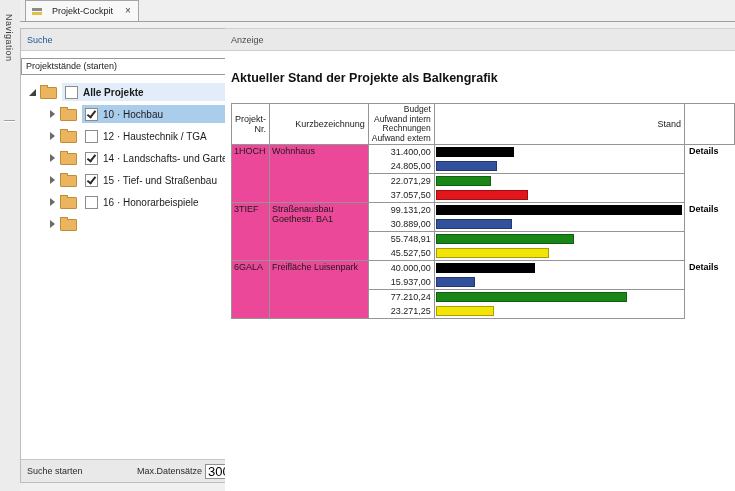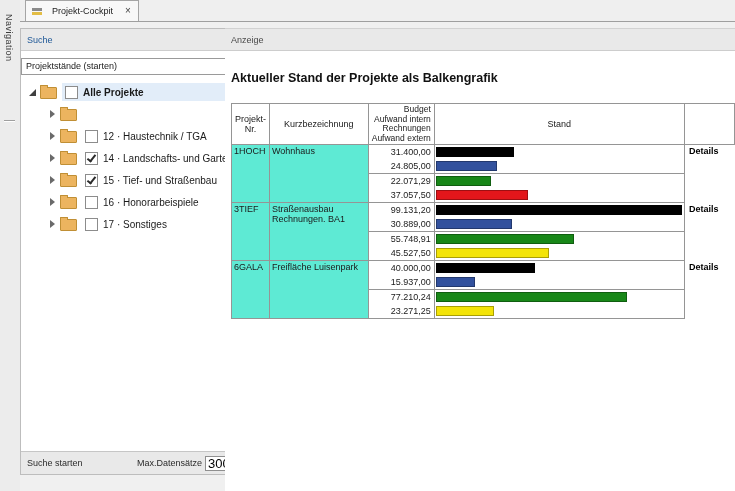--- a/index.html
+++ b/index.html
@@ -20,21 +20,21 @@
   .tab-icon{width:10px;height:9px;display:flex;flex-direction:column;justify-content:center;gap:1px;}
   .tab-icon .b1{height:3px;width:10px;background:#8a8a8a;}
   .tab-icon .b2{height:3px;width:10px;background:#e3bd45;}
   .tab-close{font-size:10px;color:#444;margin-left:2px;line-height:1;}
 
   
   .panel-header{height:22px;background:#e9e9e9;border-bottom:1px solid #cdcdcd;
     display:flex;align-items:center;padding:0 6px;font-size:9px;box-sizing:border-box;}
 
   
-  .sidebar{position:absolute;left:20px;top:28px;width:226px;bottom:16px;background:#ffffff;
+  .sidebar{position:absolute;left:20px;top:28px;width:226px;bottom:8px;background:#ffffff;
     border:1px solid #bdbdbd;box-sizing:border-box;}
   .sidebar .panel-header span{color:#1d5796;}
   .combo{margin-top:7px;height:17px;border:1px solid #9a9a9a;background:#fff;display:flex;
     box-sizing:border-box;margin-left:0;margin-right:0;}
   .combo-text{flex:1;font-size:9px;padding:2px 0 0 4px;color:#222;white-space:nowrap;overflow:hidden;}
   .combo-btn{width:16px;border-left:1px solid #c3c3c3;background:#f1f1f1;display:flex;
     align-items:center;justify-content:center;}
   .chev{width:5px;height:5px;border-right:1px solid #555;border-bottom:1px solid #555;
     transform:rotate(45deg);margin-top:-3px;}
 
@@ -74,25 +74,25 @@
     border-top:1px solid #d2d2d2;box-sizing:border-box;}
   .main .panel-header span{color:#4a4a4a;}
   .content{padding:20px 0 0 6px;}
   .title{font-size:12.5px;font-weight:bold;color:#111;margin:0;}
 
   
   .table-wrap{margin-top:18px;position:relative;}
   .ptable{border-collapse:collapse;table-layout:fixed;font-size:9px;color:#1a1a1a;}
   .ptable th{border:1px solid #959595;font-weight:normal;padding:1px 3px;height:40px;
     box-sizing:border-box;background:#fff;}
-  .th-projekt,.th-name,.th-stand{text-align:center;vertical-align:middle;}
+  .th-projekt,.th-name,.th-stand{text-align:right;vertical-align:middle;}
   .th-values{text-align:right;vertical-align:middle;padding-right:2px;}
   .th-values div{font-size:8.5px;line-height:9.5px;white-space:nowrap;}
   .pcell{border-left:1px solid #959595;border-right:1px solid #959595;border-bottom:1px solid #959595;
-    vertical-align:top;padding:1px 2px;font-size:9px;background:#5eead4;}
+    vertical-align:top;padding:1px 2px;font-size:9px;background:#ec4899;}
   .val{text-align:right;padding:0 3px 0 0;height:14px;line-height:14px;
     border-right:1px solid #959595;box-sizing:border-box;white-space:nowrap;}
   .barcell{padding:1px 0 1px 1px;border-right:1px solid #959595;height:14px;
     box-sizing:border-box;vertical-align:middle;}
   .sep{border-top:1px solid #959595;}
   .bot{border-bottom:1px solid #959595;}
   .bar{height:10px;border:1px solid rgba(0,0,0,0.3);box-sizing:border-box;}
   .details-cell{vertical-align:top;padding:1px 16px 0 4px;border:none;}
   .details-link{font-weight:bold;font-size:9px;color:#000;white-space:nowrap;}
 </style>
@@ -136,20 +136,24 @@
           <span class="sel">
             <span class="checkbox"></span>
             <span class="tlabel">Alle Projekte</span>
           </span>
         </div>
         <div class="trow child selected">
           <span class="exp">
             <i class="tri-right"></i>
           </span>
           <span class="folder"></span>
+          <span class="sel">
+            <span class="checkbox checked"></span>
+            <span class="tlabel">10 · Hochbau</span>
+          </span>
         </div>
         <div class="trow child">
           <span class="exp">
             <i class="tri-right"></i>
           </span>
           <span class="folder"></span>
           <span class="sel">
             <span class="checkbox"></span>
             <span class="tlabel">12 · Haustechnik / TGA</span>
           </span>
@@ -182,24 +186,20 @@
           <span class="sel">
             <span class="checkbox"></span>
             <span class="tlabel">16 · Honorarbeispiele</span>
           </span>
         </div>
         <div class="trow child">
           <span class="exp">
             <i class="tri-right"></i>
           </span>
           <span class="folder"></span>
-          <span class="sel">
-            <span class="checkbox"></span>
-            <span class="tlabel">17 · Sonstiges</span>
-          </span>
         </div>
       </div>
     <div class="sidebar-footer">
       <span class="start">Suche starten</span>
       <span class="foot-spacer"></span>
       <span class="maxlbl">Max.Datensätze</span>
       <input class="maxinput" value="3000" style="">
     </div>
   </div>
 
@@ -255,21 +255,21 @@
                 </td>
               </tr>
               <tr>
                 <td class="val">37.057,50</td>
                 <td class="barcell">
                   <div class="bar" style="width: 37.0575%; background: rgb(227, 22, 27);"></div>
                 </td>
               </tr>
               <tr>
                 <td class="pcell" rowspan="4">3TIEF</td>
-                <td class="pcell" rowspan="4">Straßenausbau Rechnungen. BA1</td>
+                <td class="pcell" rowspan="4">Straßenausbau Goethestr. BA1</td>
                 <td class="val sep">99.131,20</td>
                 <td class="barcell sep">
                   <div class="bar" style="width: 99.1312%; background: rgb(0, 0, 0);"></div>
                 </td>
                 <td class="details-cell" rowspan="4"><span class="details-link">Details</span></td>
               </tr>
               <tr>
                 <td class="val">30.889,00</td>
                 <td class="barcell">
                   <div class="bar" style="width: 30.889%; background: rgb(50, 81, 157);"></div>

